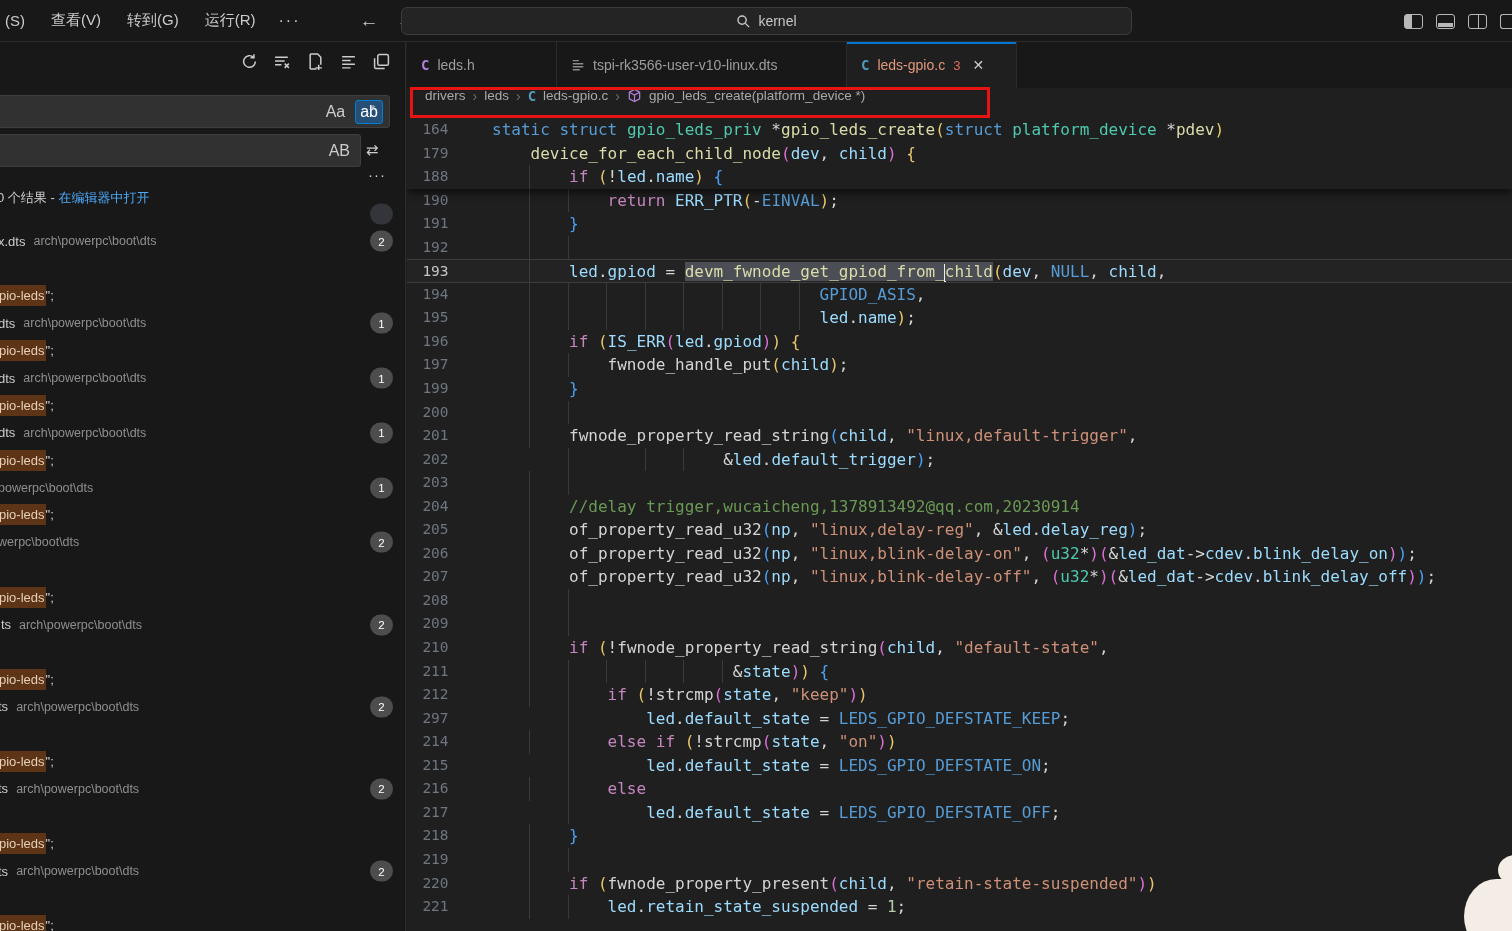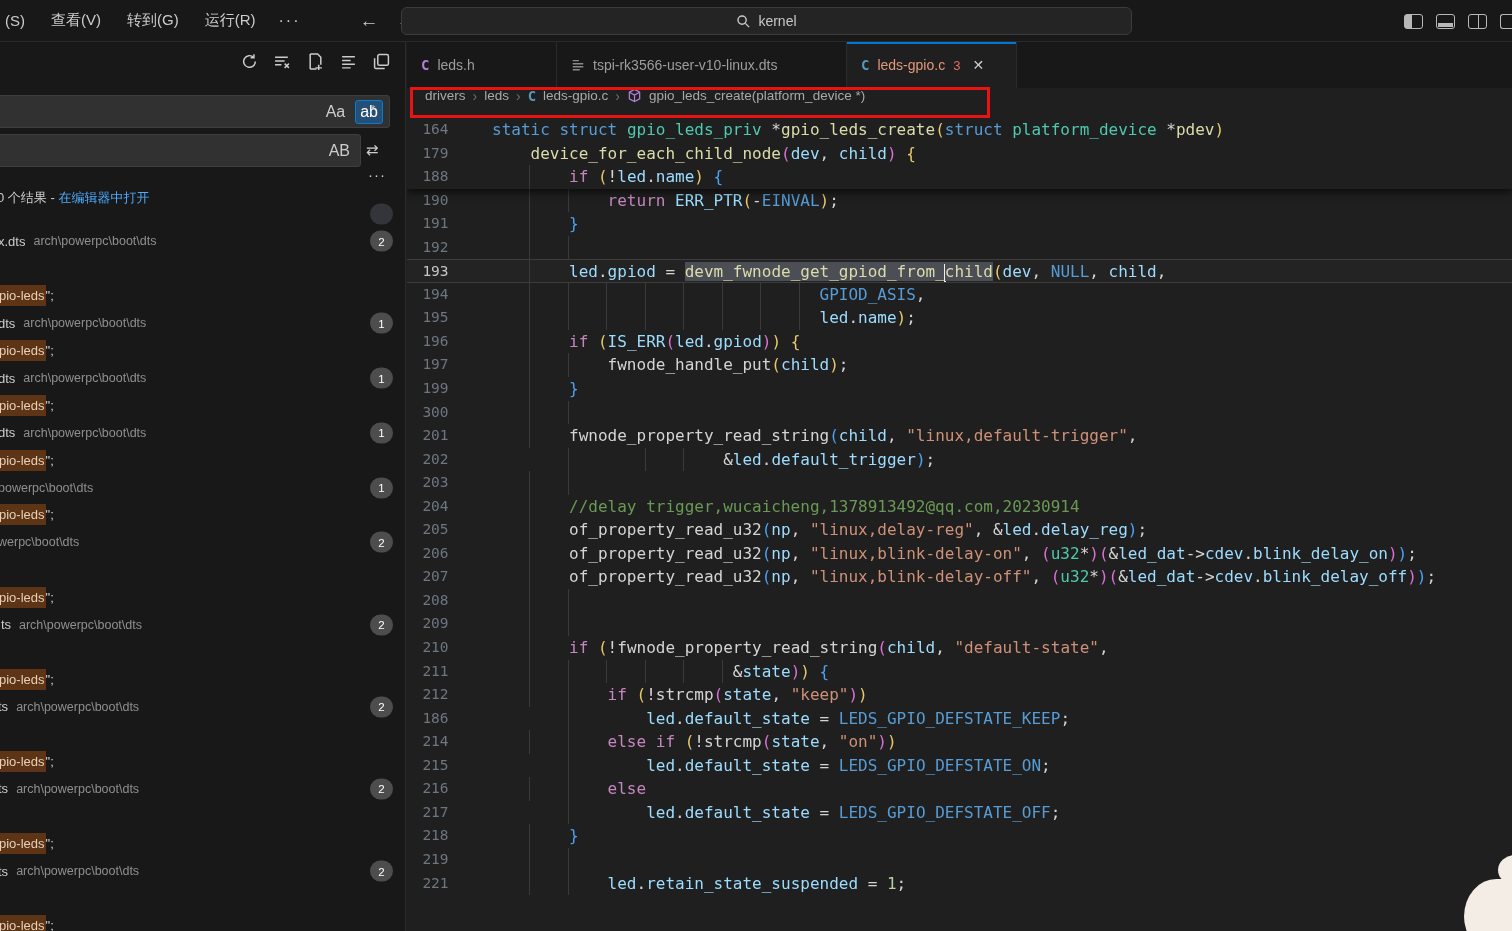--- a/index.html
+++ b/index.html
@@ -364,21 +364,21 @@
             <span class="ln">197</span>
             <span class="guides" style="width: 77px;"></span>
             <pre class="txt"><span class="w">            </span><span class="w">fwnode_handle_put</span><span class="p1">(</span><span class="v">child</span><span class="p1">)</span><span class="w">;</span></pre>
           </div>
           <div class="row">
             <span class="ln">199</span>
             <span class="guides" style="width: 38.5px;"></span>
             <pre class="txt"><span class="w">        </span><span class="p3">}</span></pre>
           </div>
           <div class="row">
-            <span class="ln">300</span>
+            <span class="ln">200</span>
             <span class="guides" style="width: 77px;"></span>
             <pre class="txt"></pre>
           </div>
           <div class="row">
             <span class="ln">201</span>
             <span class="guides" style="width: 38.5px;"></span>
             <pre class="txt"><span class="w">        </span><span class="w">fwnode_property_read_string</span><span class="p3">(</span><span class="v">child</span><span class="w">, </span><span class="s">"linux,default-trigger"</span><span class="w">,</span></pre>
           </div>
           <div class="row">
             <span class="ln">202</span>
@@ -429,21 +429,21 @@
             <span class="ln">211</span>
             <span class="guides" style="width: 231px;"></span>
             <pre class="txt"><span class="w">                         </span><span class="w">&amp;</span><span class="v">state</span><span class="p2">)</span><span class="p1">)</span><span class="w"> </span><span class="p3">{</span></pre>
           </div>
           <div class="row">
             <span class="ln">212</span>
             <span class="guides" style="width: 77px;"></span>
             <pre class="txt"><span class="w">            </span><span class="c">if</span><span class="w"> </span><span class="p1">(</span><span class="w">!</span><span class="w">strcmp</span><span class="p2">(</span><span class="v">state</span><span class="w">, </span><span class="s">"keep"</span><span class="p2">)</span><span class="p1">)</span></pre>
           </div>
           <div class="row">
-            <span class="ln">186</span>
+            <span class="ln">297</span>
             <span class="guides" style="width: 115.5px;"></span>
             <pre class="txt"><span class="w">                </span><span class="v">led</span><span class="w">.</span><span class="v">default_state</span><span class="w"> = </span><span class="K">LEDS_GPIO_DEFSTATE_KEEP</span><span class="w">;</span></pre>
           </div>
           <div class="row">
             <span class="ln">214</span>
             <span class="guides" style="width: 77px;"></span>
             <pre class="txt"><span class="w">            </span><span class="c">else</span><span class="w"> </span><span class="c">if</span><span class="w"> </span><span class="p1">(</span><span class="w">!</span><span class="w">strcmp</span><span class="p2">(</span><span class="v">state</span><span class="w">, </span><span class="s">"on"</span><span class="p2">)</span><span class="p1">)</span></pre>
           </div>
           <div class="row">
             <span class="ln">215</span>
@@ -462,20 +462,25 @@
           </div>
           <div class="row">
             <span class="ln">218</span>
             <span class="guides" style="width: 38.5px;"></span>
             <pre class="txt"><span class="w">        </span><span class="p3">}</span></pre>
           </div>
           <div class="row">
             <span class="ln">219</span>
             <span class="guides" style="width: 77px;"></span>
             <pre class="txt"></pre>
+          </div>
+          <div class="row">
+            <span class="ln">220</span>
+            <span class="guides" style="width: 38.5px;"></span>
+            <pre class="txt"><span class="w">        </span><span class="c">if</span><span class="w"> </span><span class="p1">(</span><span class="w">fwnode_property_present</span><span class="p2">(</span><span class="v">child</span><span class="w">, </span><span class="s">"retain-state-suspended"</span><span class="p2">)</span><span class="p1">)</span></pre>
           </div>
           <div class="row">
             <span class="ln">221</span>
             <span class="guides" style="width: 77px;"></span>
             <pre class="txt"><span class="w">            </span><span class="v">led</span><span class="w">.</span><span class="v">retain_state_suspended</span><span class="w"> = </span><span class="n">1</span><span class="w">;</span></pre>
           </div>
         </div>
     </div>
   </div>
 

